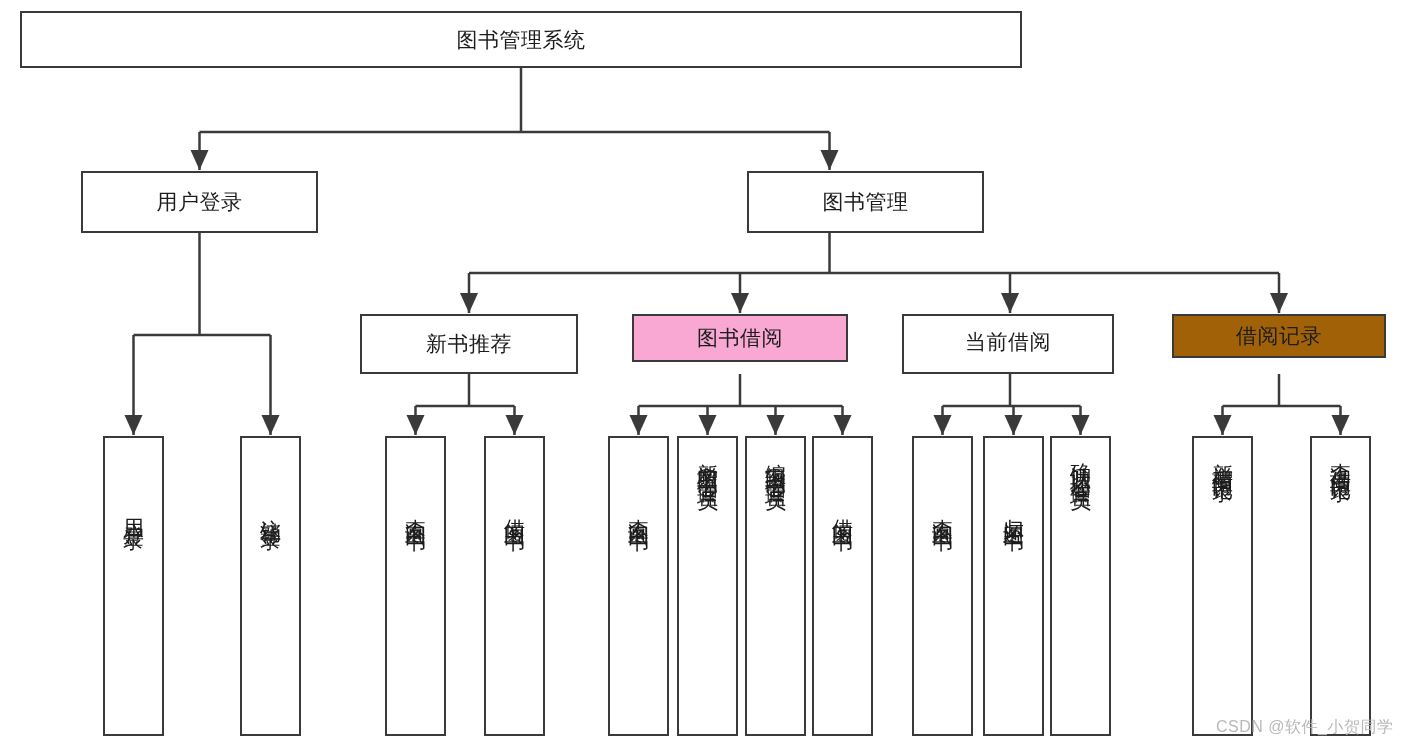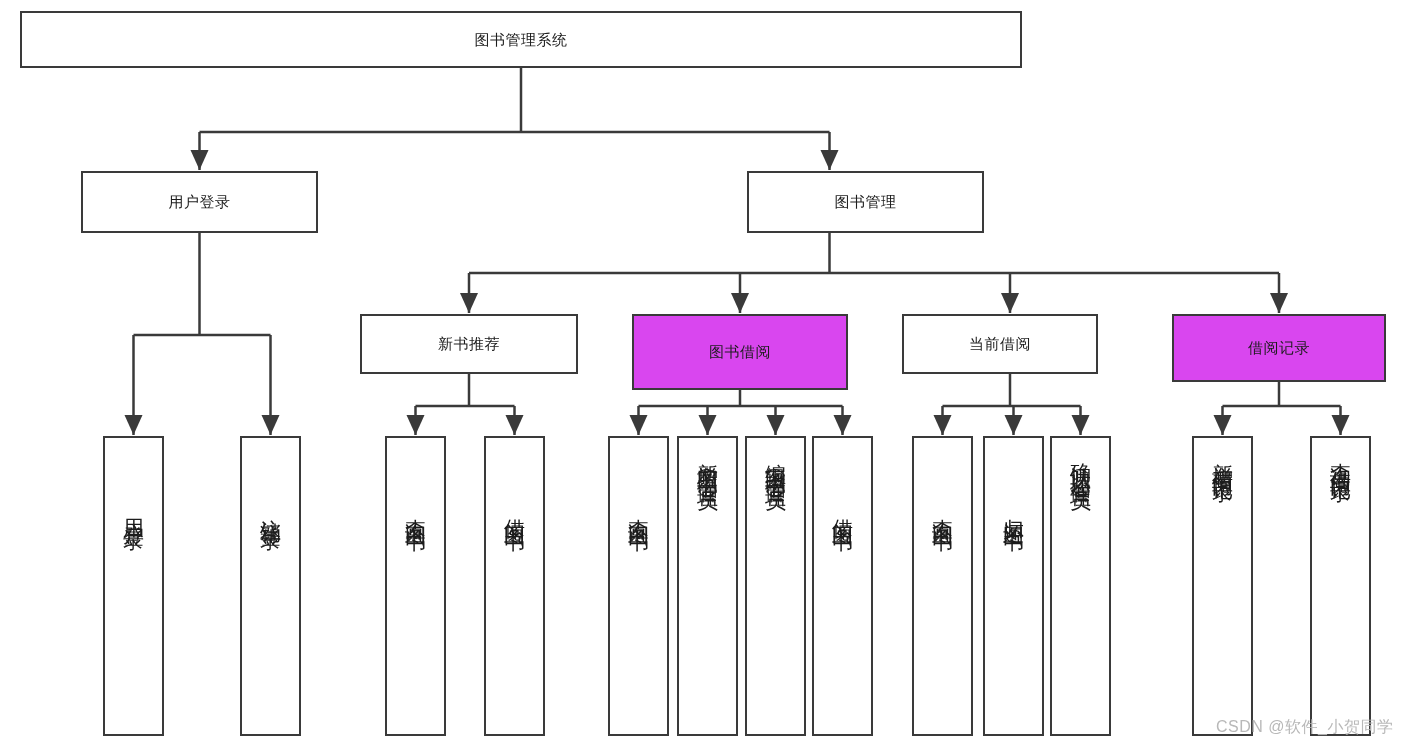--- a/index.html
+++ b/index.html
@@ -28,21 +28,21 @@
     position: absolute;
     box-sizing: border-box;
     background: #ffffff;
     border: 2px solid #3a3a3a;
     display: flex;
     align-items: center;
     justify-content: center;
     overflow: hidden;
   }
   .node-label-h {
-    font-size: 15px;
+    font-size: 21px;
     color: #1c1c1c;
     line-height: 1.2;
     white-space: nowrap;
     letter-spacing: 0.5px;
   }
   .node-label-v {
     font-size: 21px;
     color: #1c1c1c;
     writing-mode: vertical-rl;
     text-orientation: upright;
@@ -122,27 +122,27 @@
       </div>
       <div class="node-box" style="left: 81px; top: 171px; width: 237px; height: 62px; border-color: rgb(58, 58, 58); background: rgb(255, 255, 255);">
         <span class="node-label-h" style="color: rgb(28, 28, 28);">用户登录</span>
       </div>
       <div class="node-box" style="left: 711px; top: 171px; width: 237px; height: 62px; border-color: rgb(58, 58, 58); background: rgb(255, 255, 255); margin-left: 36px;">
         <span class="node-label-h" style="color: rgb(28, 28, 28);">图书管理</span>
       </div>
       <div class="node-box" style="left: 360px; top: 314px; width: 218px; height: 60px; border-color: rgb(58, 58, 58); background: rgb(255, 255, 255);">
         <span class="node-label-h" style="color: rgb(28, 28, 28); text-align: center;">新书推荐</span>
       </div>
-      <div class="node-box" style="left: 632px; top: 314px; width: 216px; height: 76px; border-color: rgb(58, 58, 58); background: #d946ef;">
+      <div class="node-box" style="left: 632px; top: 314px; width: 216px; height: 48px; border-color: rgb(58, 58, 58); background: #f9a8d4;">
         <span class="node-label-h" style="color: rgb(28, 28, 28);">图书借阅</span>
       </div>
-      <div class="node-box" style="left: 902px; top: 314px; width: 196px; height: 60px; border-color: rgb(58, 58, 58); background: rgb(255, 255, 255);">
+      <div class="node-box" style="left: 902px; top: 314px; width: 212px; height: 60px; border-color: rgb(58, 58, 58); background: rgb(255, 255, 255); font-family: Liberation Mono, monospace;">
         <span class="node-label-h" style="color: rgb(28, 28, 28);">当前借阅</span>
       </div>
-      <div class="node-box" style="left: 1172px; top: 314px; width: 214px; height: 68px; border-color: rgb(58, 58, 58); background: #d946ef;">
+      <div class="node-box" style="left: 1172px; top: 314px; width: 214px; height: 44px; border-color: rgb(58, 58, 58); background: #a16207;">
         <span class="node-label-h" style="color: rgb(28, 28, 28);">借阅记录</span>
       </div>
       <div class="node-box" style="left: 103px; top: 436px; width: 61px; height: 300px; border-color: rgb(58, 58, 58); background: rgb(255, 255, 255); align-items: flex-start; padding-top: 64px;">
         <span class="node-label-v" style="color: rgb(28, 28, 28);">用户登录</span>
       </div>
       <div class="node-box" style="left: 240px; top: 436px; width: 61px; height: 300px; border-color: rgb(58, 58, 58); background: rgb(255, 255, 255); align-items: flex-start; padding-top: 64px;">
         <span class="node-label-v" style="color: rgb(28, 28, 28);">注销登录</span>
       </div>
       <div class="node-box" style="left: 385px; top: 436px; width: 61px; height: 300px; border-color: rgb(58, 58, 58); background: rgb(255, 255, 255); align-items: flex-start; padding-top: 64px;">
         <span class="node-label-v" style="color: rgb(28, 28, 28);">查询图书</span>

